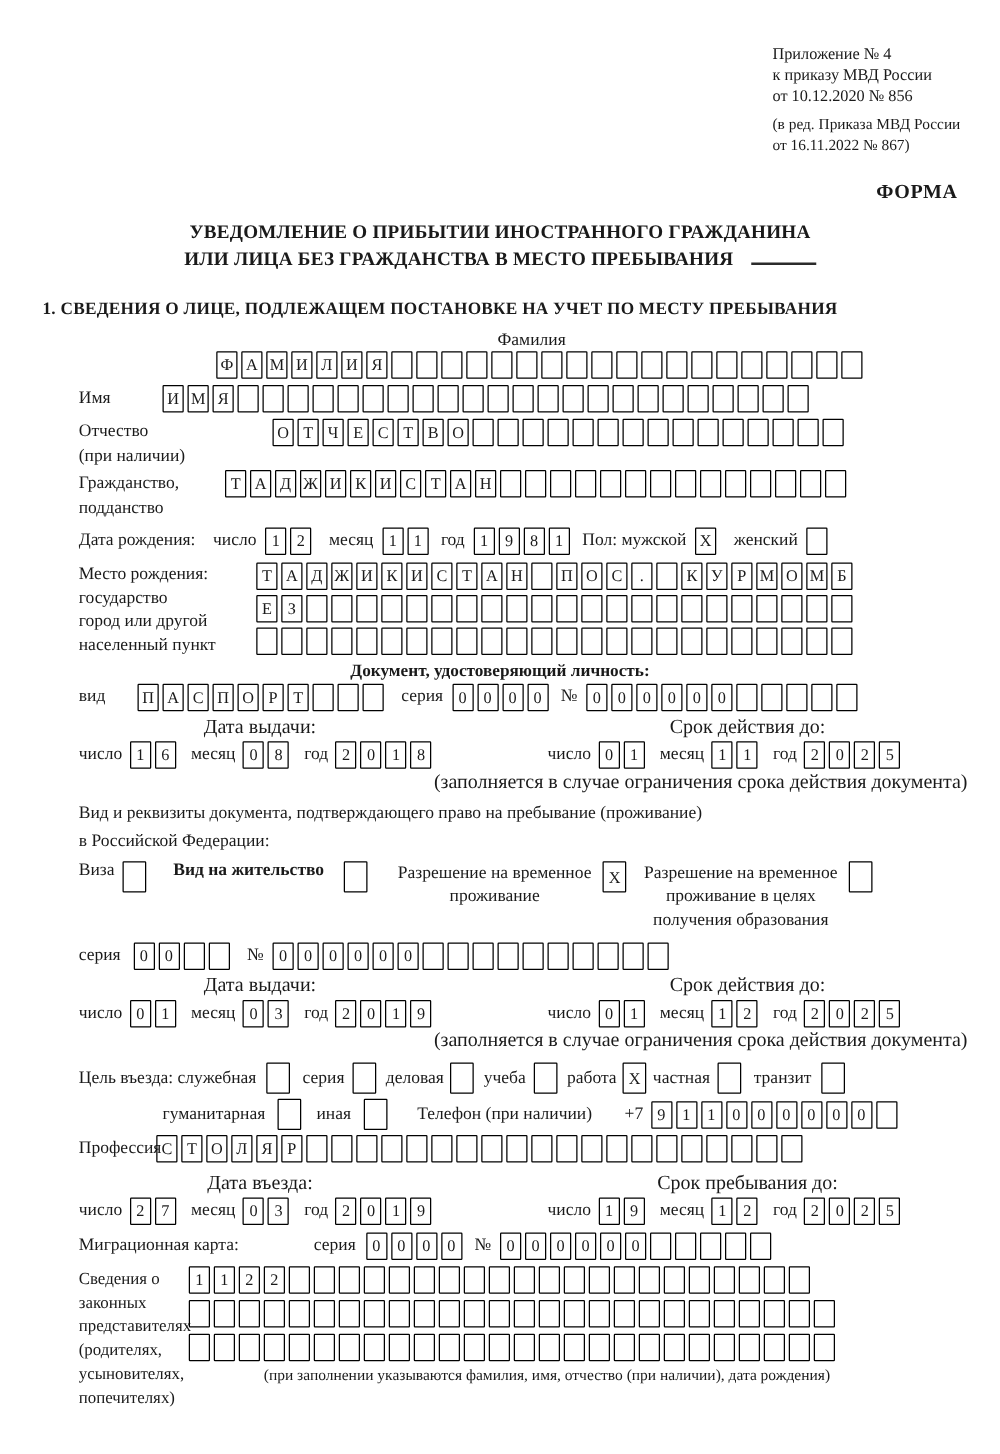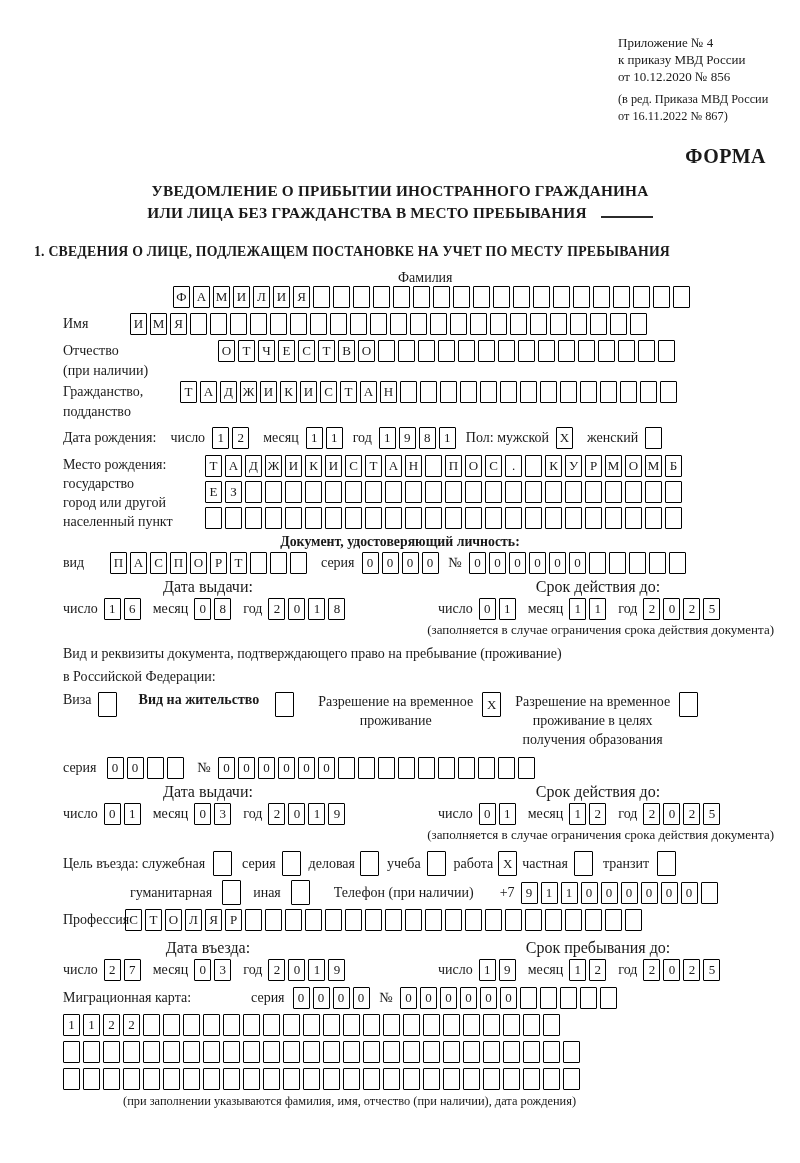--- a/index.html
+++ b/index.html
@@ -7,21 +7,21 @@
   .page {
     width:800px; height:1163px; overflow:hidden; position:relative;
     background:#fff; color:#1a1a1a;
     font-family:"Liberation Serif", "DejaVu Serif", serif;
     font-size:14px;
   }
   
   .annex { margin:34px 0 0 618px; font-size:13px; line-height:17px; }
   .annex .note { font-size:12.3px; }
   .annex .note.first { margin-top:6px; }
-  .forma { text-align:right; margin:20px 34px 0 0; font-weight:bold; font-size:20px; letter-spacing:.5px; }
+  .forma { text-align:right; margin:20px 34px 0 0; font-weight:bold; font-size:16px; letter-spacing:.5px; }
   .title { text-align:center; font-weight:bold; font-size:15.3px; line-height:22px; margin-top:12px; letter-spacing:.2px; }
   .blank-line { display:inline-block; width:52px; border-bottom:2.2px solid #2b2b2b; margin-left:14px; vertical-align:baseline; }
   .section { margin:20px 0 0 34px; font-weight:bold; font-size:13.8px; white-space:nowrap; letter-spacing:.2px; }
 
   .row { display:flex; align-items:center; margin-left:63px; margin-top:5px; }
   .row.top { align-items:flex-start; }
   .lbl { flex-shrink:0; }
   .sub { margin-left:63px; margin-top:1px; }
 
   .cells { display:inline-flex; gap:3px; flex-shrink:0; }
@@ -48,21 +48,21 @@
 
   .two-col { display:flex; margin-left:63px; margin-top:4px; }
   .col1 { width:345px; flex-shrink:0; }
   .col2 { flex:1; padding-left:30px; }
   .hdr { text-align:center; font-size:16px; }
   .hdr.c1 { width:290px; }
   .hdr.c2 { width:320px; }
   .dategrp { display:flex; align-items:center; }
   .dategrp .lbl { margin-right:6px; }
   .dategrp .mid { margin:0 6px 0 12px; }
-  .note-right { text-align:right; margin:2px 26px 0 0; font-size:13px; }
+  .note-right { text-align:right; margin:2px 26px 0 0; font-size:16px; }
 
   .para { margin-left:63px; margin-top:4px; line-height:23px; }
   .perm-row { margin-top:4px; align-items:flex-start; }
   .perm-group { display:flex; align-items:flex-start; gap:9px; }
   .perm-text { text-align:center; line-height:19px; }
   .caption-center { margin-left:145px; margin-top:4px; font-size:12.4px; }
 </style>
 </head>
 <body>
 
@@ -688,20 +688,28 @@
         <span class="cell">0</span>
         <span class="cell"></span>
         <span class="cell"></span>
         <span class="cell"></span>
         <span class="cell"></span>
         <span class="cell"></span>
       </span>
   </div>
 
   <div class="row top" style="margin-top:5px;">
+    <div class="lbl-col" style="width:88px; flex-shrink:0; font-size:13.5px;">
+      <div>Сведения о</div>
+      <div>законных</div>
+      <div>представителях</div>
+      <div>(родителях,</div>
+      <div>усыновителях,</div>
+      <div>попечителях)</div>
+    </div>
     <div>
       <div class="cell-col" style="gap:5px;">
         <span class="cells">
             <span class="cell">1</span>
             <span class="cell">1</span>
             <span class="cell">2</span>
             <span class="cell">2</span>
             <span class="cell"></span>
             <span class="cell"></span>
             <span class="cell"></span>

